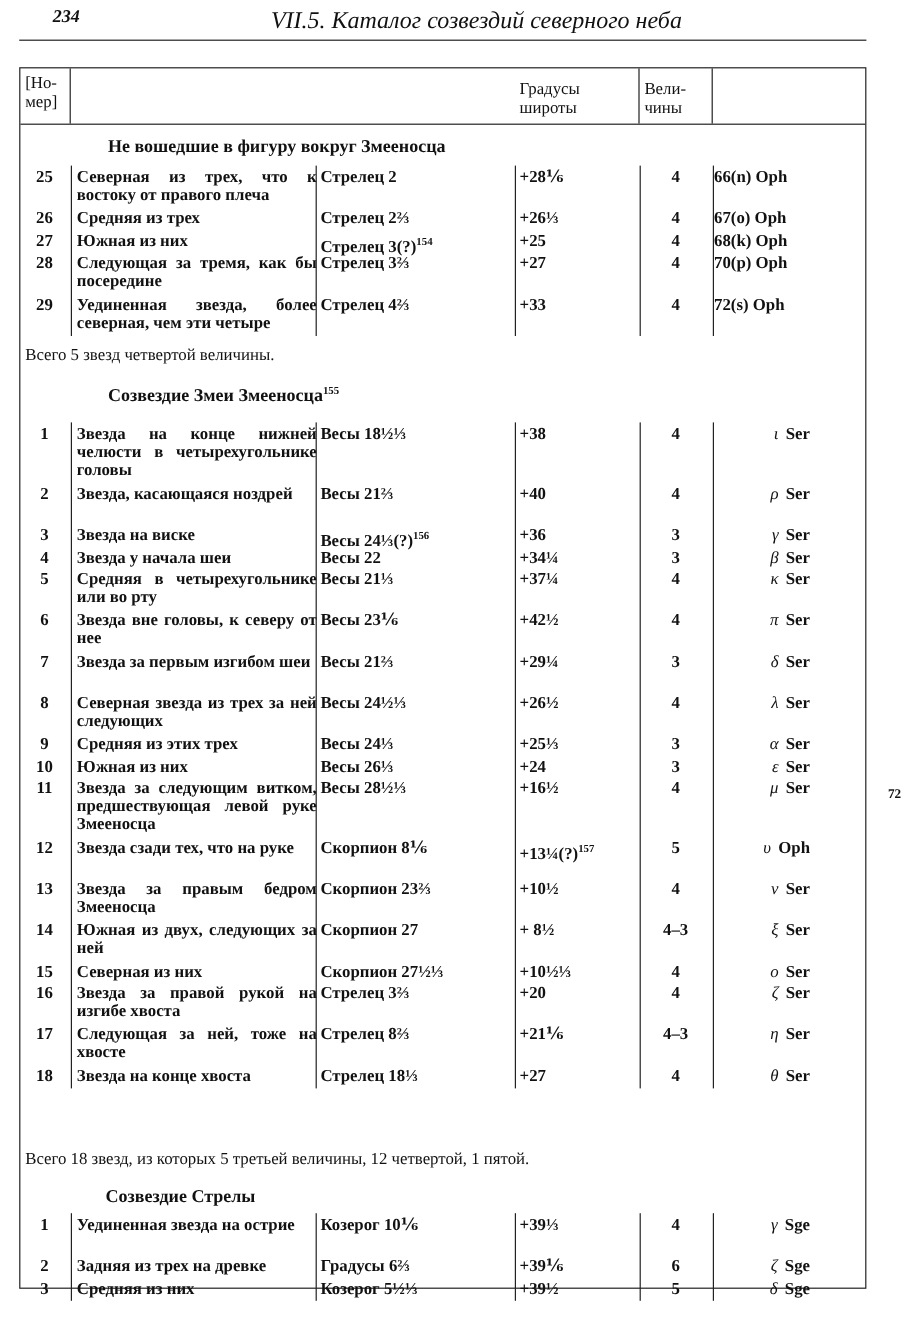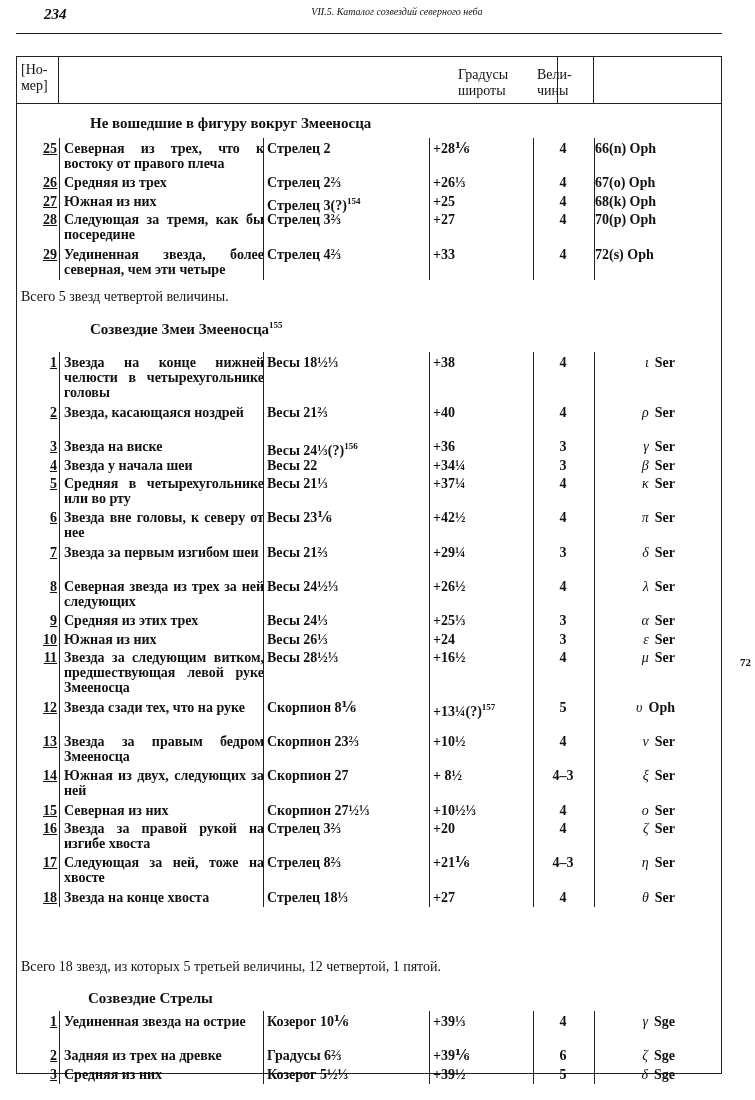--- a/index.html
+++ b/index.html
@@ -1,36 +1,36 @@
 <!DOCTYPE html>
 <html><head>
 <meta charset="utf-8">
 <style>
   html, body { margin:0; padding:0; background:#fff; }
   body { width:755px; height:1100px; position:relative; overflow:hidden;
          font-family:"Liberation Serif","DejaVu Serif",serif; color:#111; }
   .running-head { position:absolute; top:6px; left:16px; width:706px; height:24px;margin-left:28px; }
   .page-num { position:absolute; left:0; top:0; font-style:italic; font-weight:bold; font-size:15px; }
-  .head-title { position:absolute; left:0; width:100%; text-align:center; top:0; font-style:italic; font-size:10px; }
+  .head-title { position:absolute; left:0; width:100%; text-align:center; top:0; font-style:italic; font-size:20px; }
   .head-rule { position:absolute; top:33px; left:16px; width:706px; border-top:1.5px solid #222; }
   .margin-num { position:absolute; left:740px; top:656px; font-size:11px; font-weight:bold; }
 
   .tbl { position:absolute; left:16px; top:56px; width:706px; height:1018px;
          border:1.5px solid #222; box-sizing:border-box; }
   .hdr { position:absolute; left:0; top:0; width:100%; height:46px; border-bottom:1.5px solid #222; }
   .hcell { position:absolute; top:0; height:46px; font-size:14px; line-height:16px; padding:5px 4px; box-sizing:border-box; }
   .hcell.b { border-right:1.5px solid #222; }
 
   .sec-title { position:absolute; font-size:15px; font-weight:bold; }
   .total { position:absolute; left:4px; font-size:14px; }
   .vline { position:absolute; border-left:1.5px solid #222; }
 
   .row { position:absolute; left:0; width:100%; font-size:14px; line-height:15px; }
   .c { position:absolute; top:0; }
-  .c-num { left:0; width:40px; text-align:right; font-weight:bold;text-decoration:underline; }
+  .c-num { left:0; width:40px; text-align:center; font-weight:bold; }
   .c-conf { left:47px; width:200px; text-align:justify; font-weight:bold; }
   .c-lon { left:250px; width:160px; font-weight:bold; }
   .c-lat { left:416px; width:100px; font-weight:bold; }
   .c-mag { left:518px; width:56px; text-align:center; font-weight:bold; }
   .c-mod { left:578px; width:120px; font-weight:bold; }
   .c-mod.right { text-align:right; padding-right:40px; box-sizing:border-box; }
   .c-mod .g { font-style:italic; font-weight:normal; margin-right:6px; }
   sup { font-size:9px; }
 </style>
 </head>
@@ -39,21 +39,21 @@
 <div class="running-head">
   <span class="page-num">234</span>
   <span class="head-title">VII.5. Каталог созвездий северного неба</span>
 </div>
 <div class="head-rule"></div>
 <div class="margin-num">72</div>
 
 <div class="tbl">
   <div class="hdr">
     <div class="hcell b" style="left:0;width:42px;">[Но-мер]</div>
-    <div class="hcell b" style="left:412px;width:104px;padding-top:10px;padding-right:40px;margin-left:25px;">Градусы широты</div>
+    <div class="hcell b" style="left:412px;width:104px;padding-top:10px;padding-right:40px;">Градусы широты</div>
     <div class="hcell b" style="left:516px;width:61px;padding-top:10px;padding-right:16px;">Вели-чины</div>
   </div>
   <div id="body">
       <div class="sec-title" style="top: 58px; left: 73px;"><span>Не вошедшие в фигуру вокруг Змееносца</span></div>
       <div class="row" style="top: 84px;">
         <div class="c c-num"><span>25</span></div>
         <div class="c c-conf"><span>Северная из трех, что к востоку от правого плеча</span></div>
         <div class="c c-lon"><span>Стрелец 2</span></div>
         <div class="c c-lat"><span>+28⅙</span></div>
         <div class="c c-mag"><span>4</span></div>

